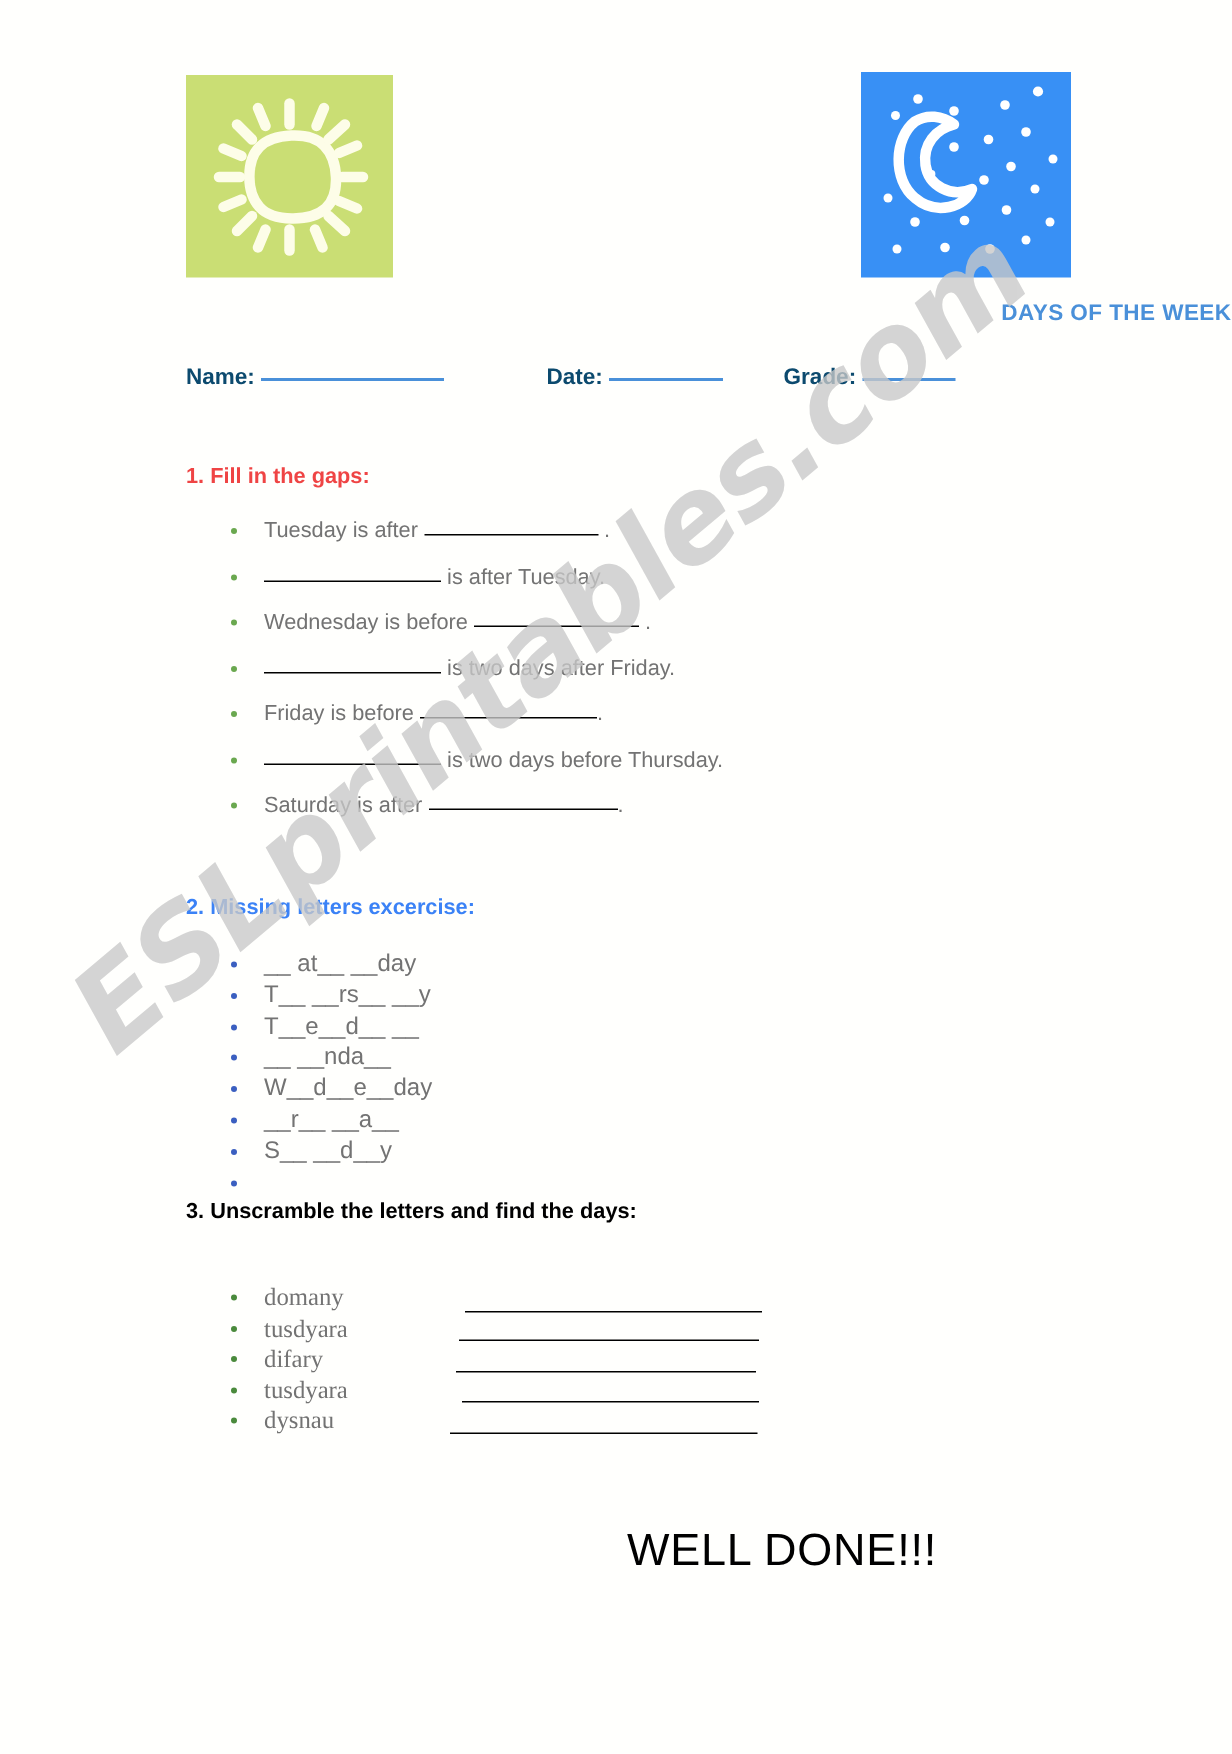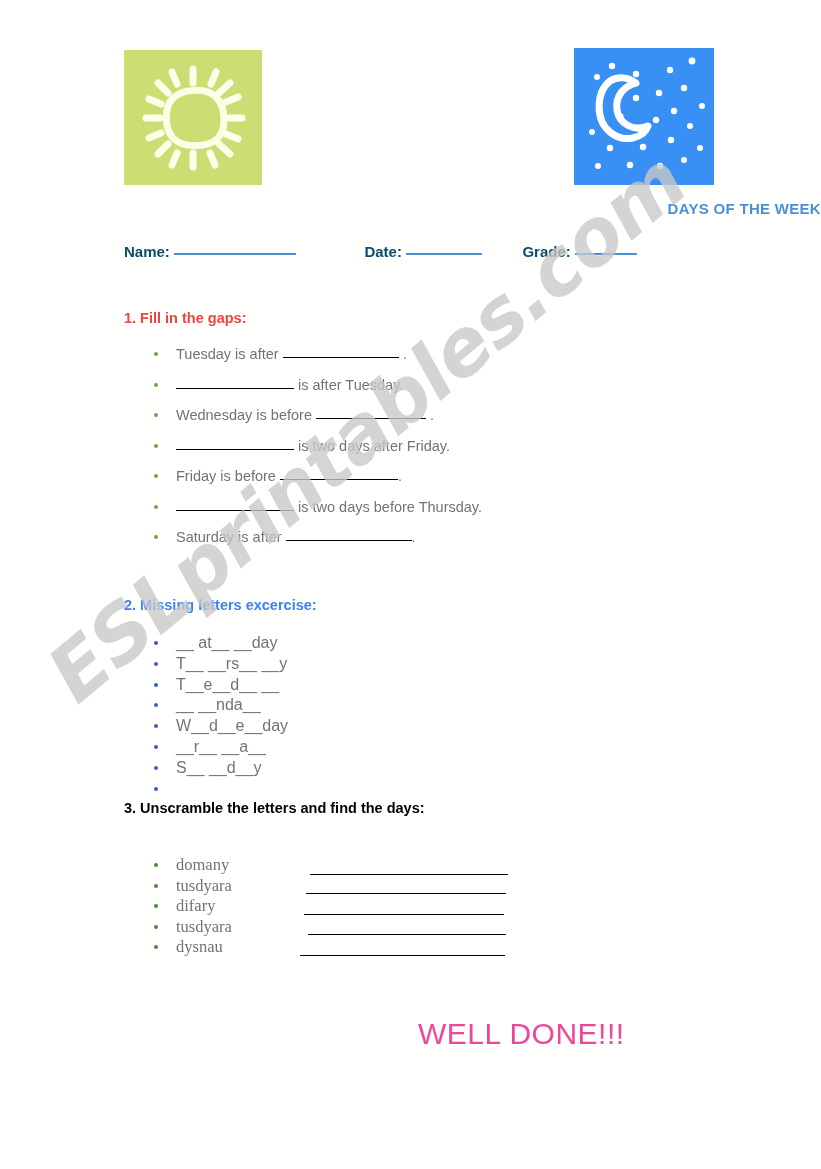--- a/index.html
+++ b/index.html
@@ -194,21 +194,21 @@
   #list3 li:nth-child(2) .answer-rule { left: 158px; width: 200px; bottom: 2px; }
   #list3 li:nth-child(3) .answer-rule { left: 156px; width: 200px; bottom: 2px; }
   #list3 li:nth-child(4) .answer-rule { left: 160px; width: 198px; bottom: 2px; }
   #list3 li:nth-child(5) .answer-rule { left: 152px; width: 205px; bottom: 2px; }
 
   #well-done {
     position: absolute;
     left: 418px;
     top: 1017px;
     font-size: 30px;
-    color: #ec4899;
+    color: #000000;
     font-family: "Liberation Sans", sans-serif;
     letter-spacing: 0.5px;
     z-index: 10;
   }
 </style>
 </head>
 <body>
 
 <div class="pic" id="sun-panel">
   <svg viewBox="0 0 138 135" xmlns="http://www.w3.org/2000/svg">

